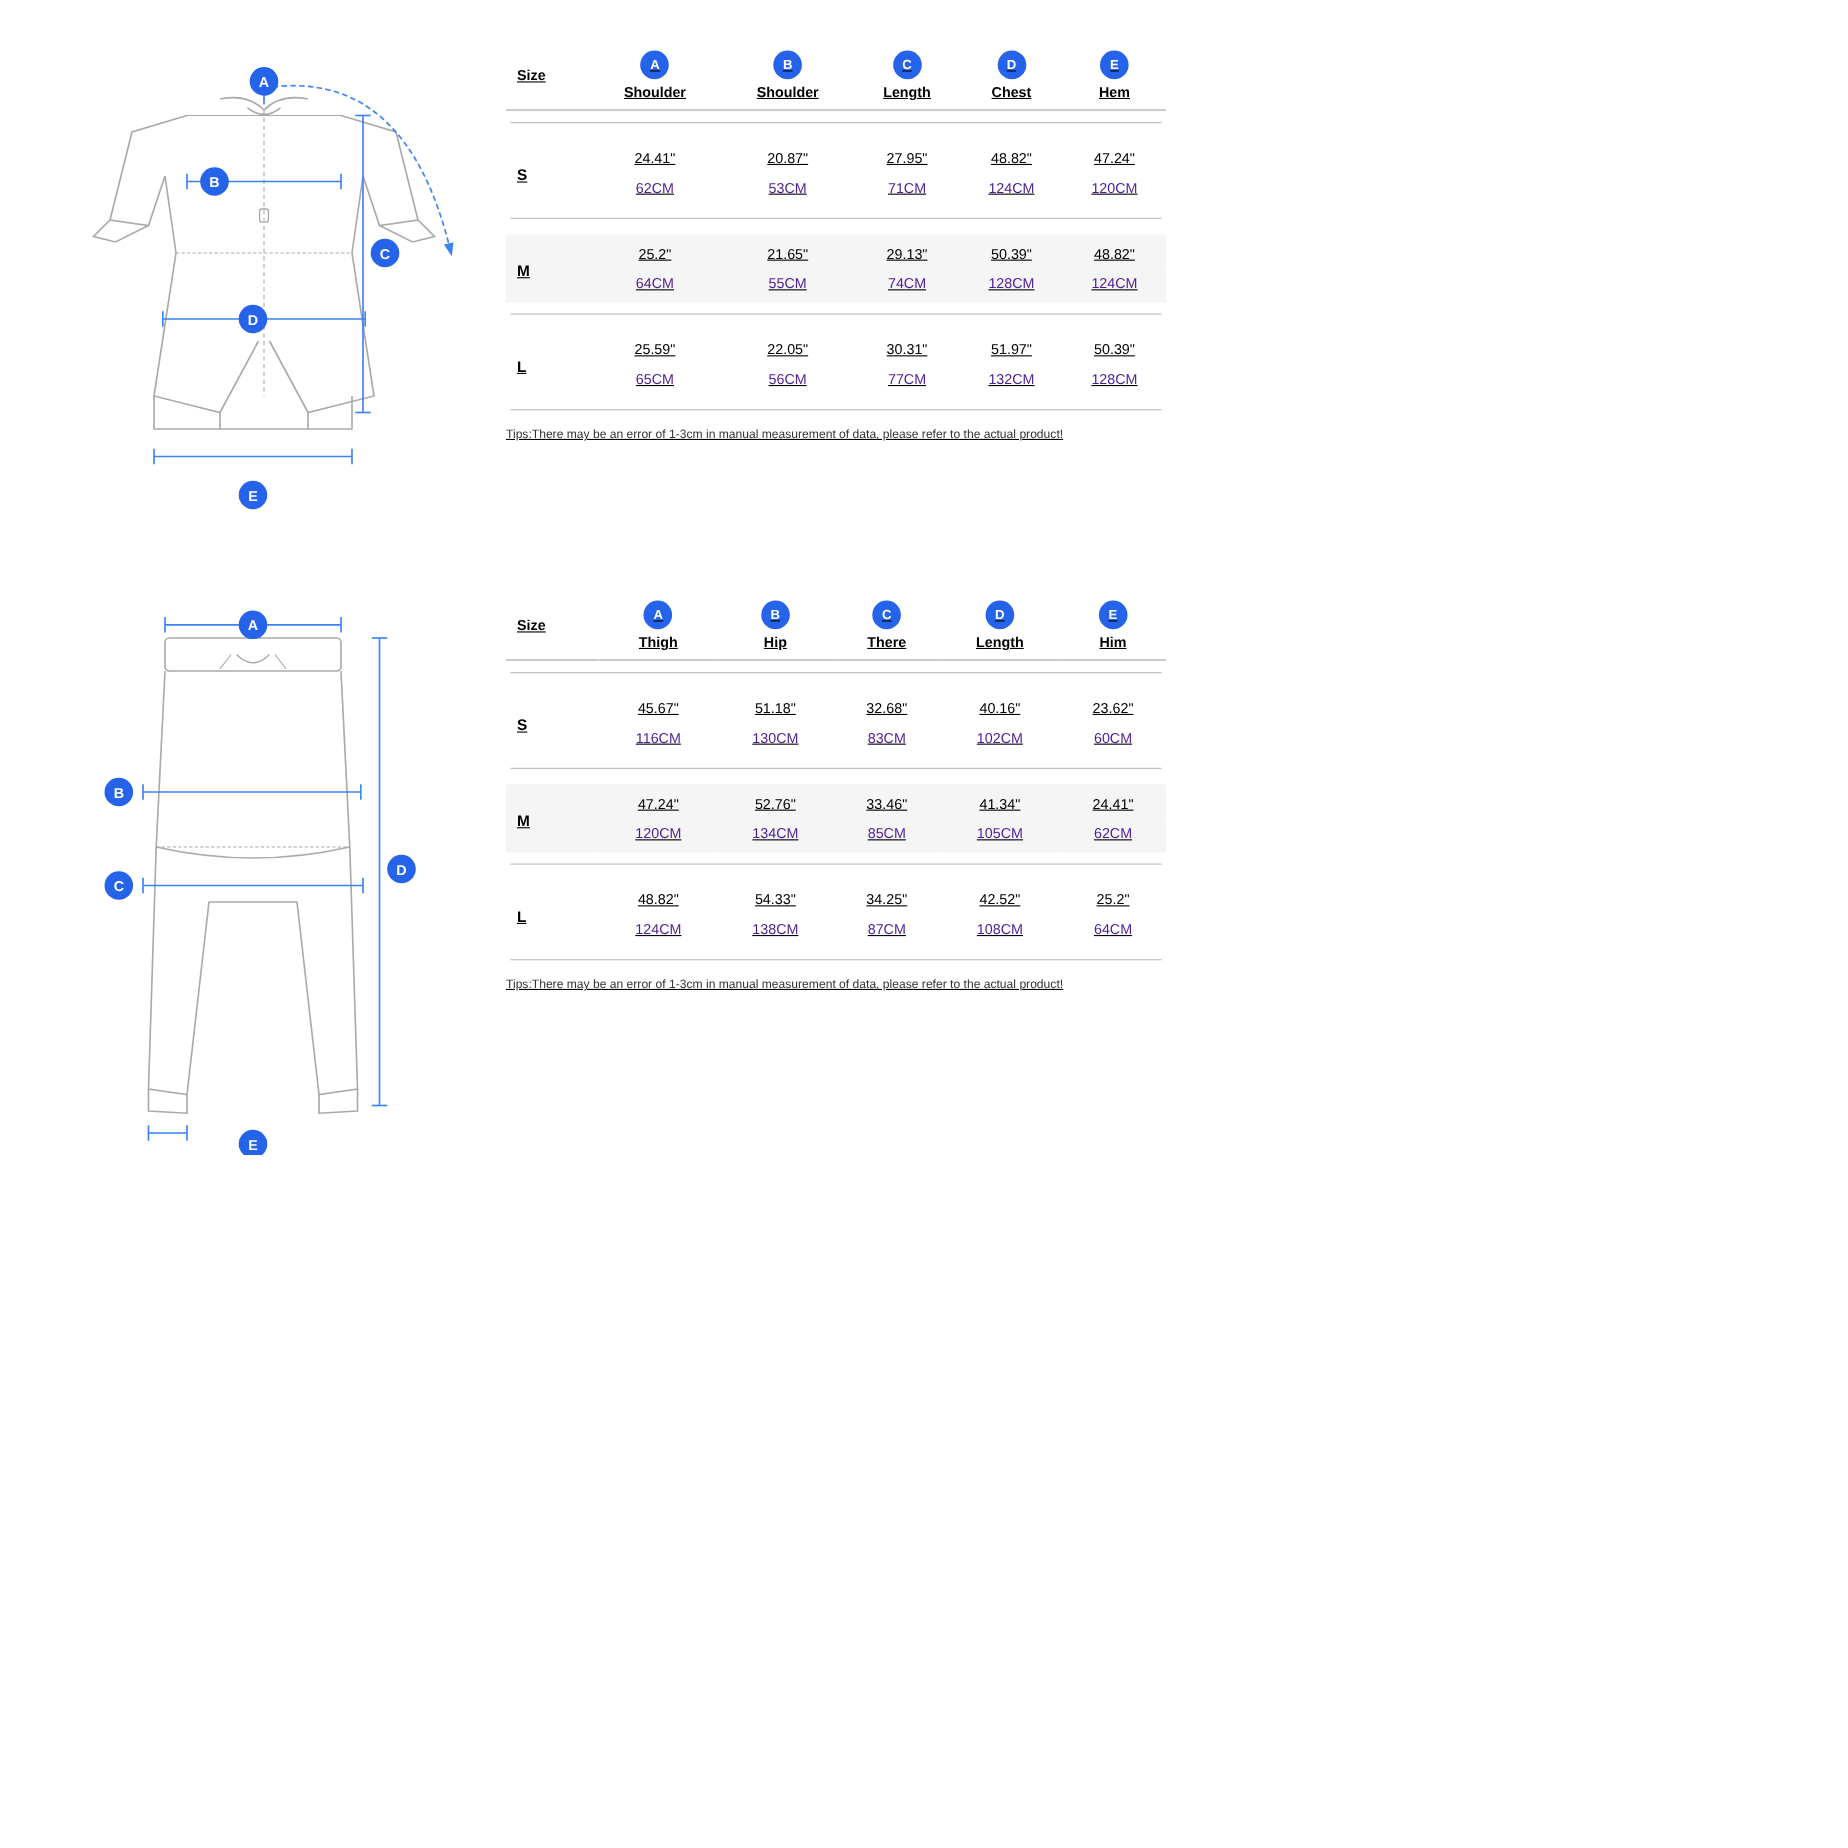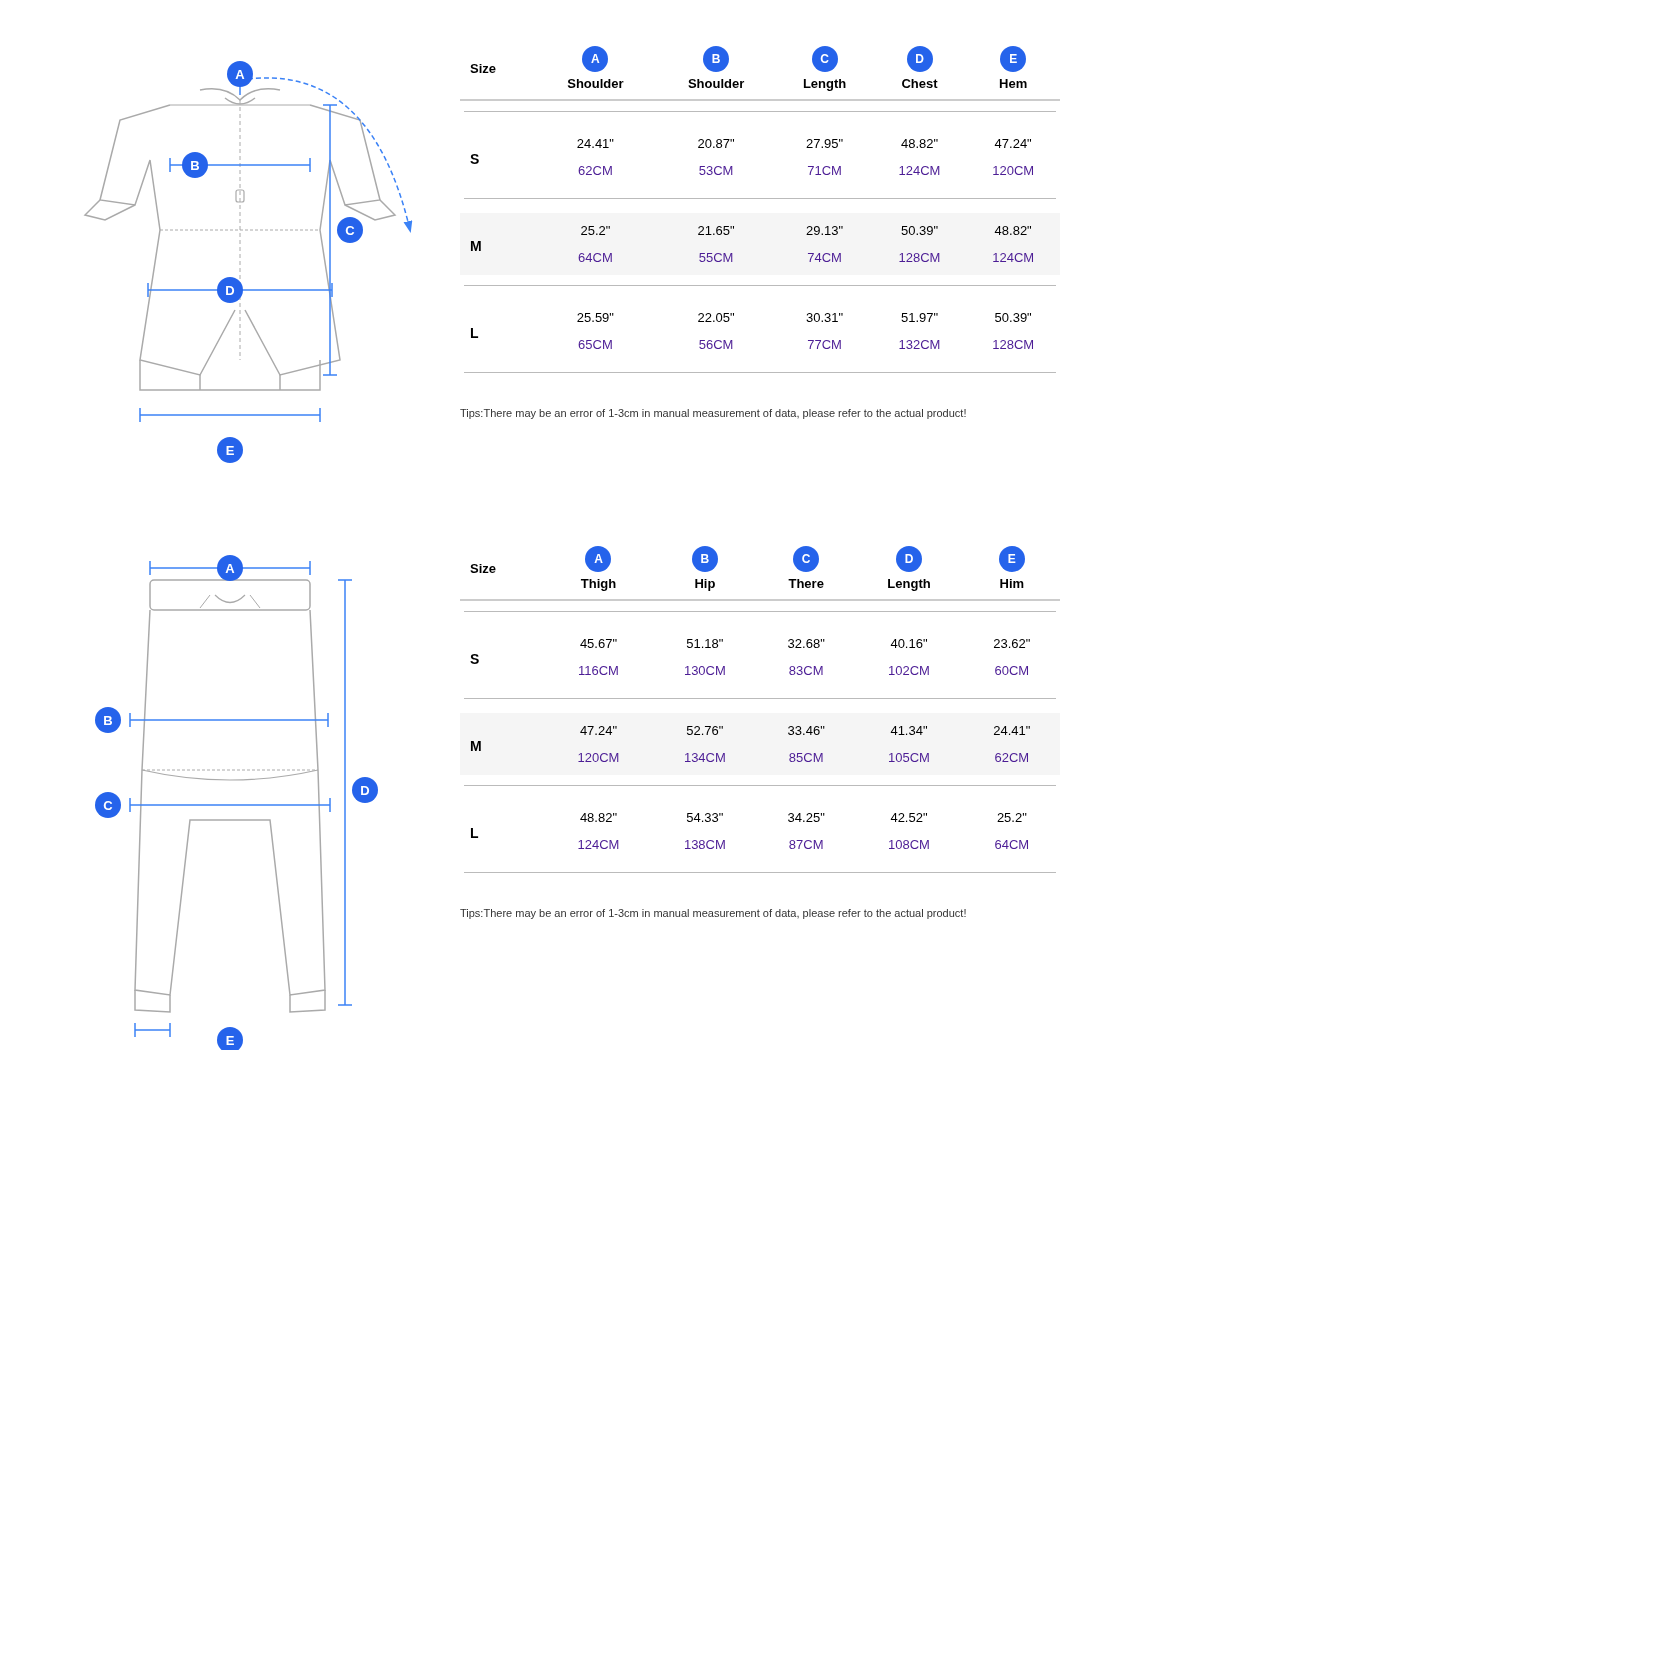--- a/index.html
+++ b/index.html
@@ -26,20 +26,21 @@
       flex-shrink: 0;
       display: flex;
       flex-direction: column;
       align-items: center;
       position: relative;
     }
 
     .table-area {
       flex: 1;
       padding-top: 10px;
+      text-decoration: underline;
     }
 
     
     .size-table {
       width: 100%;
       border-collapse: collapse;
       font-size: 13px;
     }
 
     .size-table th, .size-table td {
@@ -89,21 +90,21 @@
     .header-col {
       display: flex;
       flex-direction: column;
       align-items: center;
       gap: 2px;
     }
 
     .tips {
       font-size: 11px;
       color: #333;
-      margin-top: 20px;
+      margin-top: 2px;
       text-align: left;
     }
 
     
     .jacket-diagram {
       position: relative;
       width: 380px;
       height: 460px;
     }
 

